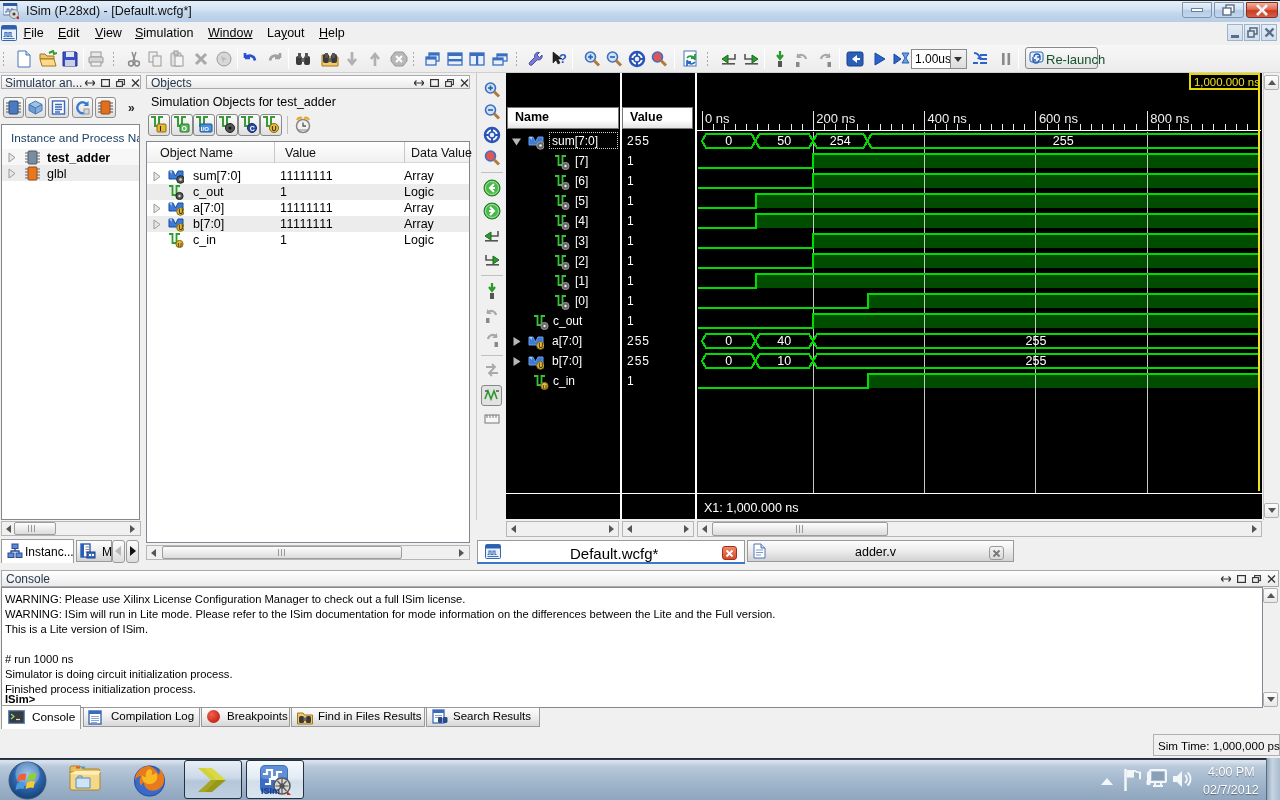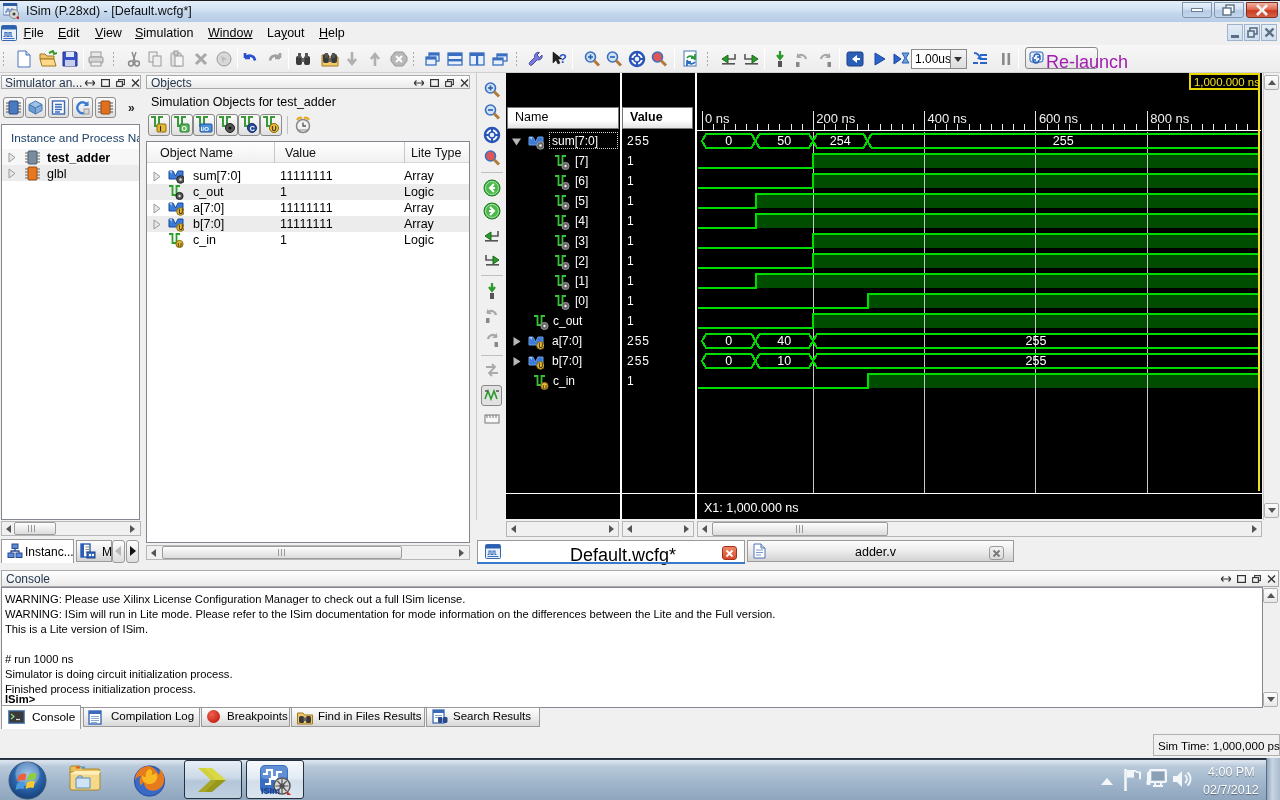--- a/index.html
+++ b/index.html
@@ -262,21 +262,21 @@
 <svg class="abs" style="left:997px;top:50px" width="18" height="18" viewBox="0 0 18 18">
     <rect x="5" y="3" width="2.6" height="12" fill="#8a8a8a"></rect>
     <rect x="10.5" y="3" width="2.6" height="12" fill="#8a8a8a"></rect>
   </svg>
 <div class="abs tsep" style="left:1018px;"></div>
 <div class="abs" style="left:1025px;top:47px;width:73px;height:22px;border:1px solid #8a8a8a;border-radius:3px;background:linear-gradient(180deg,#fbfbfb,#e4e4e4);"></div>
 <svg class="abs" style="left:1029px;top:51px" width="15" height="15" viewBox="0 0 15 15">
     <rect x="1" y="1" width="13" height="10" rx="2" fill="#e8f1fb" stroke="#2a5fb8"></rect>
     <path d="M5 6 a3 3 0 0 1 6 0 m0 3 v-3 h-3 M10 9 a3 3 0 0 1 -6 0 m0 -3 v3 h3" stroke="#2a5fb8" stroke-width="1.4" fill="none"></path>
   </svg>
-<div class="abs" style="left:1046px;top:52px;font-size:18px;color:#a21caf;">Re-launch</div>
+<div class="abs" style="left:1046px;top:52px;font-size:13px;color:#14532d;">Re-launch</div>
 <div class="abs hdrbox" style="left:1px;top:75px;width:140px;height:14px;">
     <span style="position:absolute;left:3px;top:0px;">Simulator an...</span>
   </div>
 <svg class="abs" style="left:85px;top:79px" width="10" height="8" viewBox="0 0 10 8">
     <path d="M0 4 h10 M2.5 1.5 L0 4 L2.5 6.5 M7.5 1.5 L10 4 L7.5 6.5" stroke="#333" stroke-width="1.1" fill="none"></path>
   </svg>
 <svg class="abs" style="left:101px;top:79px" width="9" height="8" viewBox="0 0 9 8">
     <rect x="0.6" y="0.6" width="7.8" height="6.8" fill="none" stroke="#333" stroke-width="1.2"></rect>
   </svg>
 <svg class="abs" style="left:116px;top:79px" width="9" height="8" viewBox="0 0 9 8">
@@ -417,21 +417,21 @@
 <svg class="abs" style="left:294px;top:116px" width="18" height="18" viewBox="0 0 18 18">
     <circle cx="9" cy="10" r="6.5" fill="#f2f2f2" stroke="#888" stroke-width="1.5"></circle>
     <path d="M3 4 A4 4 0 0 1 8 2 M15 4 A4 4 0 0 0 10 2" stroke="#e8a820" stroke-width="2.2" fill="none"></path>
     <path d="M9 6.5 v3.5 h3" stroke="#555" stroke-width="1.3" fill="none"></path>
     <path d="M4 14 h10 l-2 2.5 M6 16.5 L4 14" stroke="#888" fill="none"></path>
   </svg>
 <div class="abs panelwhite" style="left:146px;top:141px;width:324px;height:402px;"></div>
 <div class="abs" style="left:147px;top:142px;width:322px;height:21px;background:linear-gradient(180deg,#ffffff,#f0f0f0);border-bottom:1px solid #d8d8d8;"></div>
 <div class="abs" style="left:160px;top:146px;font-size:12.5px;color:#111;">Object Name</div>
 <div class="abs" style="left:285px;top:146px;font-size:12.5px;color:#111;">Value</div>
-<div class="abs" style="left:411px;top:146px;font-size:12.5px;color:#111;">Lite Type</div>
+<div class="abs" style="left:411px;top:146px;font-size:12.5px;color:#111;">Data Value</div>
 <div class="abs" style="left:274px;top:142px;width:1px;height:21px;background:#c8c8c8;"></div>
 <div class="abs" style="left:404px;top:142px;width:1px;height:21px;background:#c8c8c8;"></div>
 <svg class="abs" style="left:152px;top:171px" width="10" height="11" viewBox="0 0 10 11">
     <path d="M2 1 L8 5.5 L2 10 Z" fill="#e8e8e8" stroke="#9a9a9a"></path>
   </svg>
 <svg class="abs" style="left:168px;top:168px;z-index:2" width="16" height="16" viewBox="0 0 16 16">
     <path d="M1 3 h4 l2.5 5 L10 3 h5 v8 h-14 z" fill="#3a7ad8" stroke="#1a4a9a"></path>
     <path d="M1 3 l3 3 v-3 z" fill="#a8c8f0"></path>
     <circle cx="12.5" cy="11.5" r="3.8" fill="#555" stroke="#222"></circle>
     <circle cx="12.5" cy="11.5" r="1.3" fill="#ddd"></circle>
@@ -550,21 +550,21 @@
 <svg class="abs" style="left:483px;top:386px" width="18" height="18" viewBox="0 0 18 18">
     <path d="M2 13 l3 -8 l3 8 l3 -8 l3 8" stroke="#2a9a2a" stroke-width="1.6" fill="none"></path>
     <path d="M2 5 h3 M13 5 h3" stroke="#555" stroke-width="1.4"></path>
   </svg>
 <svg class="abs" style="left:483px;top:410px" width="18" height="18" viewBox="0 0 18 18">
     <rect x="2" y="5" width="14" height="8" fill="#f8f8f8" stroke="#777"></rect>
     <path d="M4 5 v3 M7 5 v3 M10 5 v3 M13 5 v3" stroke="#777"></path>
   </svg>
 <div class="abs" style="left:506px;top:73px;width:756px;height:446px;background:#000;"></div>
 <div class="abs" style="left:507px;top:107px;width:112px;height:22px;background:linear-gradient(180deg,#ffffff 60%,#e4e4e4);border:1px solid #777;"></div>
-<div class="abs" style="left:515px;top:110px;font-size:12.5px;font-weight:normal;color:#000;">Name</div>
+<div class="abs" style="left:515px;top:110px;font-size:12.5px;font-weight:bold;color:#000;">Name</div>
 <div class="abs" style="left:622px;top:107px;width:71px;height:22px;background:linear-gradient(180deg,#ffffff 60%,#e4e4e4);border:1px solid #777;"></div>
 <div class="abs" style="left:630px;top:110px;font-size:12.5px;font-weight:bold;color:#000;">Value</div>
 <div class="abs" style="left:620px;top:73px;width:2px;height:446px;background:#fff;"></div>
 <div class="abs" style="left:694.5px;top:73px;width:2px;height:446px;background:#fff;"></div>
 <svg class="abs" style="left:511px;top:136px" width="11" height="11" viewBox="0 0 11 11">
     <path d="M1 2.5 L10 2.5 L5.5 9.5 Z" fill="#b8b8b8"></path>
   </svg>
 <svg class="abs" style="left:528px;top:134px" width="16" height="16" viewBox="0 0 16 16">
     <path d="M1 3 h4 l2.5 5 L10 3 h5 v8 h-14 z" fill="#3a7ad8" stroke="#6a9ae0"></path>
     <path d="M1 3 l3 3 v-3 z" fill="#a8c8f0"></path>
@@ -784,21 +784,21 @@
 <div class="abs sbtn" style="left:1264px;top:75px;width:15px;height:15px;"></div>
 <div class="abs arr" style="left:1268px;top:80px;border-left:4px solid transparent;border-right:4px solid transparent;border-bottom:5px solid #555;"></div>
 <div class="abs sbtn" style="left:1264px;top:503px;width:15px;height:15px;"></div>
 <div class="abs arr" style="left:1268px;top:508px;border-left:4px solid transparent;border-right:4px solid transparent;border-top:5px solid #555;"></div>
 <div class="abs" style="left:477px;top:540px;width:268px;height:22px;background:#fff;border:1px solid #9a9a9a;border-bottom:none;"></div>
 <svg class="abs" style="left:485px;top:544px" width="16" height="15" viewBox="0 0 16 15">
     <rect x="0.5" y="0.5" width="15" height="14" rx="1" fill="#e9f0f8" stroke="#3367b0"></rect>
     <rect x="1" y="1" width="14" height="3.5" fill="#2b5fb0"></rect>
     <path d="M2.5 10.5 h1.5 v-3.5 h2 v3.5 h2 v-3.5 h2 v3.5 h1.5 M2.5 12.5 h11" stroke="#3a6fc0" stroke-width="1.1" fill="none"></path>
   </svg>
-<div class="abs" style="left:570px;top:545px;font-size:18px;color:#000;">Default.wcfg*</div>
+<div class="abs" style="left:570px;top:545px;font-size:15px;color:#000;">Default.wcfg*</div>
 <div class="abs" style="left:722px;top:546px;width:15px;height:14px;background:linear-gradient(180deg,#f08868,#d84828);border:1px solid #a03018;border-radius:3px;"></div>
 <svg class="abs" style="left:725px;top:549px" width="9" height="9" viewBox="0 0 9 9">
     <path d="M1.5 1.5 L7.5 7.5 M7.5 1.5 L1.5 7.5" stroke="#fff" stroke-width="1.8"></path>
   </svg>
 <div class="abs tab2" style="left:747px;top:540px;width:267px;height:22px;"></div>
 <svg class="abs" style="left:753px;top:543px" width="13" height="16" viewBox="0 0 13 16">
     <path d="M1 1 h7 l4 4 v10 h-11 z" fill="#fff" stroke="#4a74b8"></path>
     <path d="M8 1 v4 h4" fill="#c8d8ee" stroke="#4a74b8"></path>
     <path d="M3 7h7M3 9.5h7M3 12h5" stroke="#7a9ac8" stroke-width="1"></path>
   </svg>

